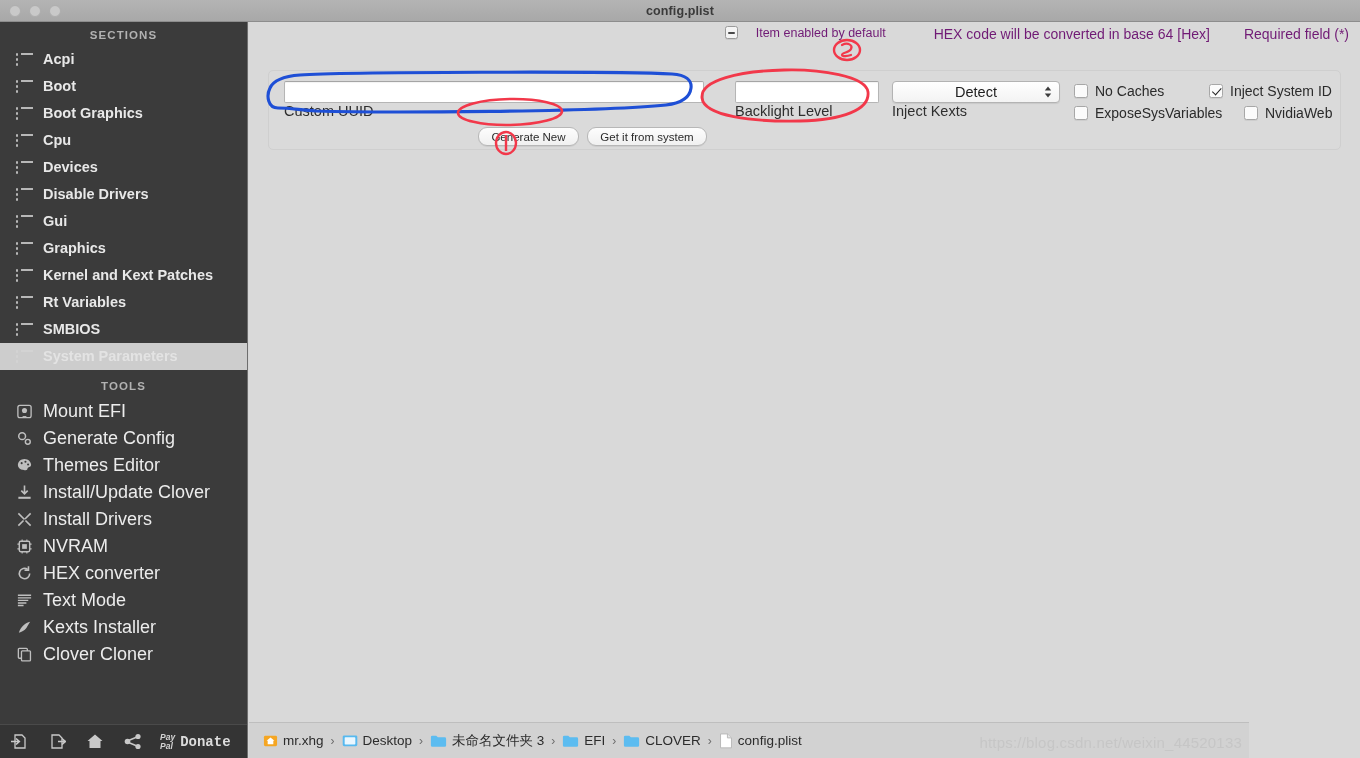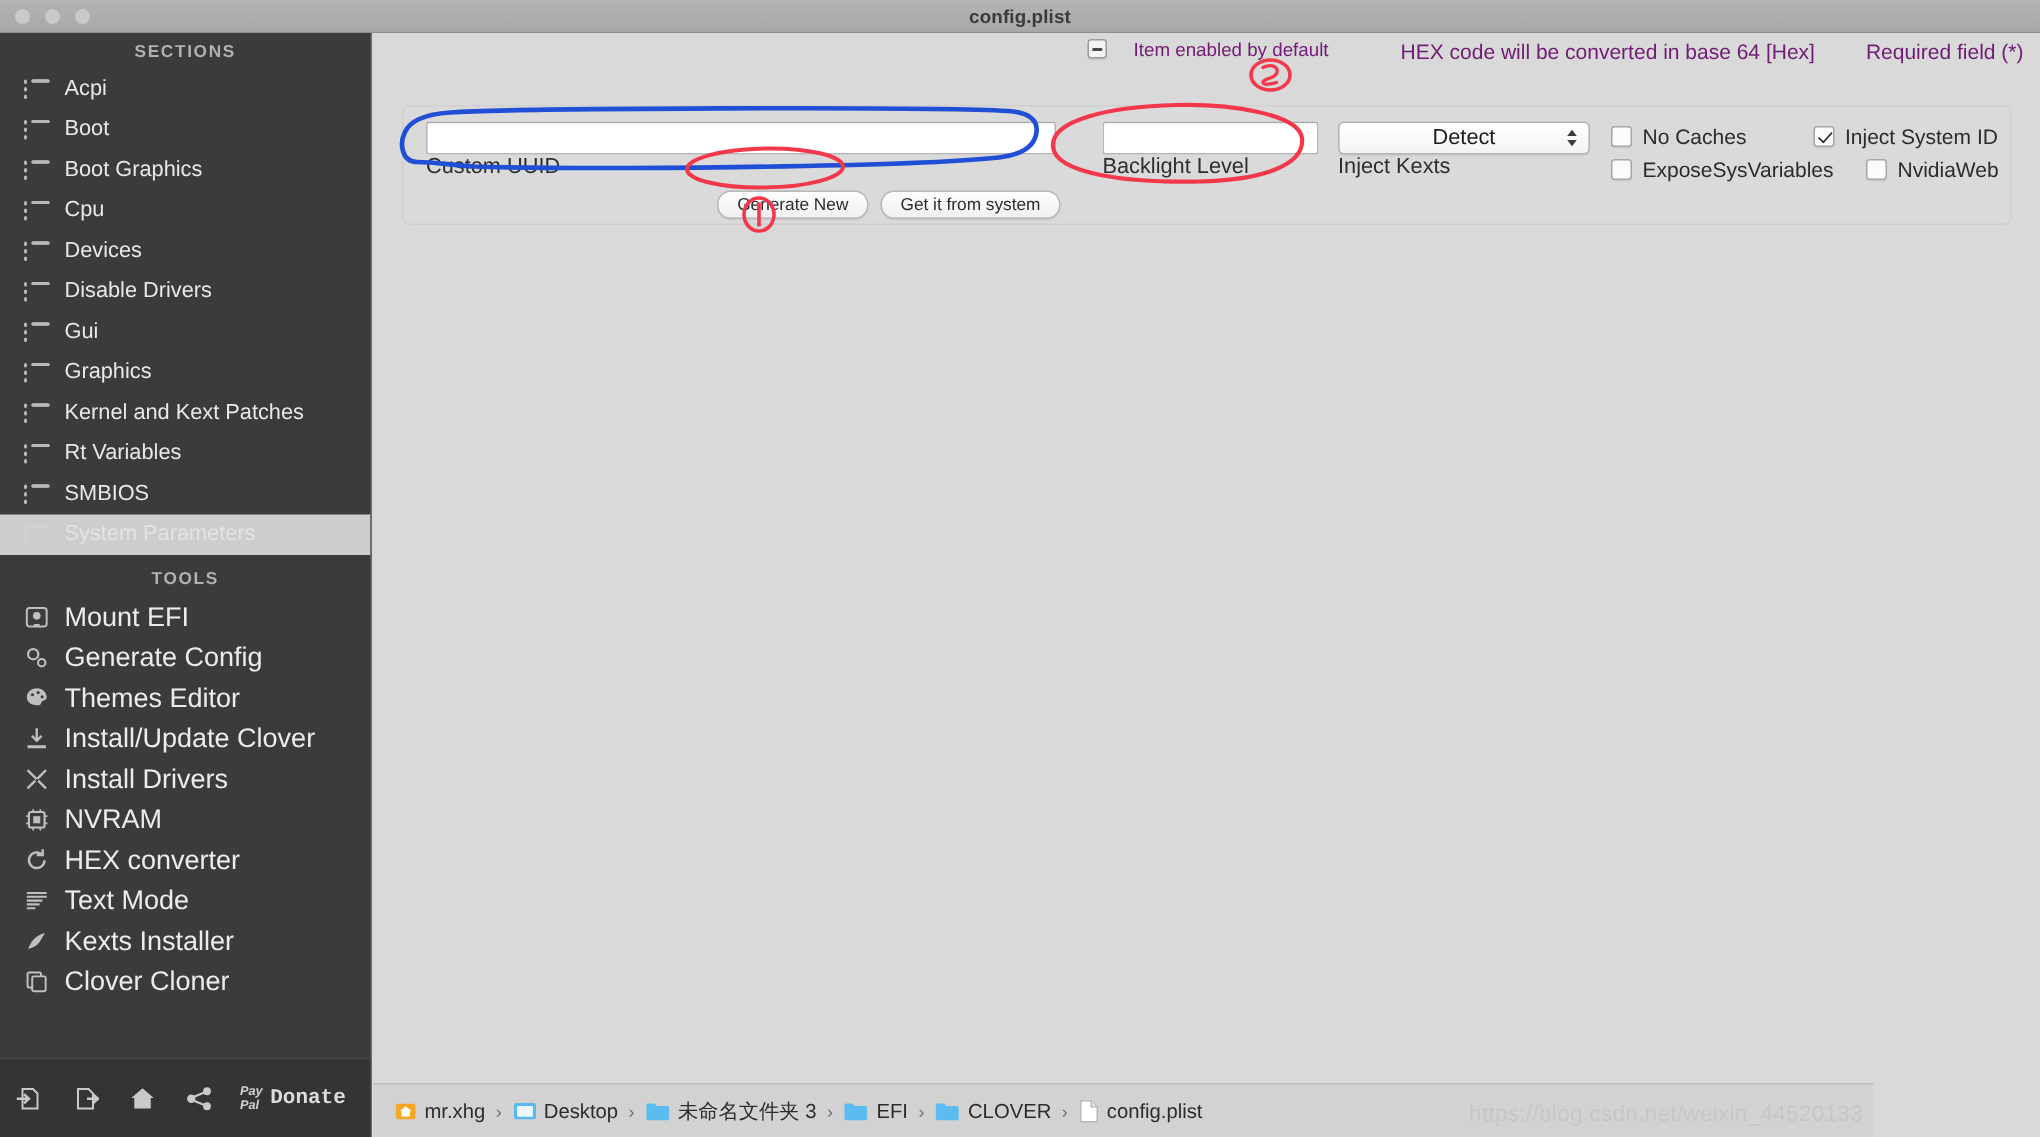--- a/index.html
+++ b/index.html
@@ -55,21 +55,21 @@
     white-space: nowrap;
   }
   .side-item.selected {
     background: #cdcdcd;
     color: #e3e3e3;
   }
   .side-item .ic {
     width: 20px; height: 16px; margin-right: 9px;
     flex: 0 0 20px; display: flex; align-items: center; justify-content: center;
   }
-  .side-item .lbl { line-height: 1; }
+  .side-item .lbl { line-height: 1; font-weight: bold; }
 
   
   .ico-list { position: relative; width: 17px; height: 13px; }
   .ico-list i {
     position: absolute; left: 5px; height: 2px; width: 12px;
     background: #b8b8b8; border-radius: 1px;
   }
   .ico-list i:nth-child(1) { top: 0; }
   .ico-list i:nth-child(2) { top: 5px; }
   .ico-list i:nth-child(3) { top: 10px; }
@@ -95,21 +95,21 @@
   .tool-item .tic {
     width: 20px; height: 18px; margin-right: 9px; flex: 0 0 20px;
     display: flex; align-items: center; justify-content: center;
     color: #bfbfbf;
   }
   .tic svg { display: block; }
 
   
   .side-foot {
     position: absolute; bottom: 0; left: 0;
-    width: 248px; height: 53px;
+    width: 248px; height: 34px;
     background: #343434;
     border-top: 1px solid #4a4a4a;
     display: flex; align-items: center; margin-top: 20px;
   }
   .foot-btn {
     width: 38px; height: 42px;
     display: flex; align-items: center; justify-content: center;
     color: #c9c9c9;
   }
   .donate-wrap {

